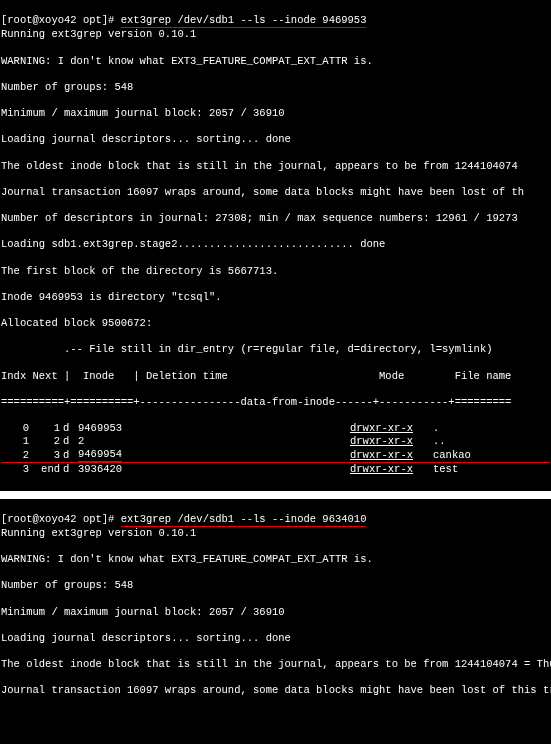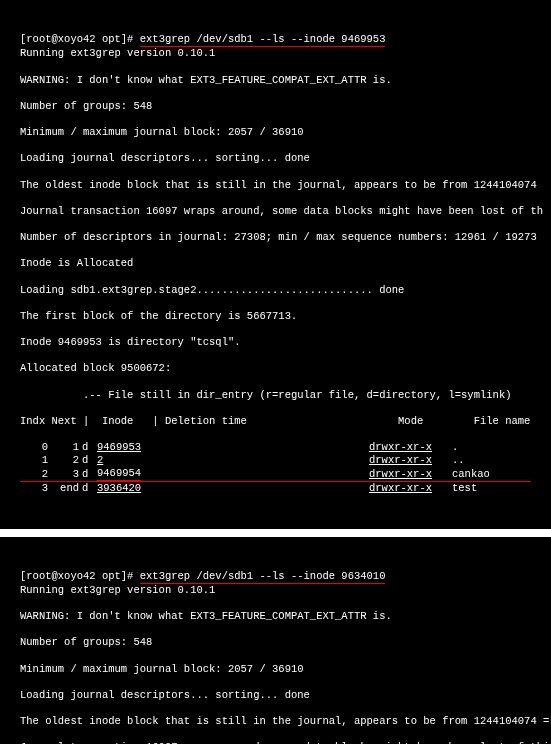--- a/index.html
+++ b/index.html
@@ -7,21 +7,21 @@
   padding: 0;
   background: #fff;
   font-family: "Courier New", monospace;
   font-size: 10.5px;
   line-height: 1.25;
   width: 551px;
 }
 .term {
   background: #000;
   color: #fff;
-  padding: 20px;
+  padding: 1px;
   white-space: pre;
   overflow: hidden;
 }
 .gap {
   height: 8px;
   background: #fff;
 }
 .underline-red {
   border-bottom: 1px solid #e00;
   display: inline-block;
@@ -36,45 +36,45 @@
   font-size: inherit;
   color: #fff;
 }
 table.dirlist td {
   padding: 0 3px 0 0;
   white-space: pre;
 }
 td.idx { width: 28px; text-align: right; }
 td.next { width: 28px; text-align: right; }
 td.ft { width: 12px; }
-td.inode { width: 56px; text-decoration: underline; }
+td.inode { width: 56px; }
 td.del { width: 210px; }
 td.mode { width: 80px; text-decoration: underline; }
 td.fname { }
 </style>
 </head>
 <body>
 
 <div class="term">
 <span>[root@xoyo42 opt]# </span><span class="underline-red">ext3grep /dev/sdb1 --ls --inode 9469953</span>
 <div>Running ext3grep version 0.10.1</div>
 <div>WARNING: I don't know what EXT3_FEATURE_COMPAT_EXT_ATTR is.</div>
 <div>Number of groups: 548</div>
 <div>Minimum / maximum journal block: 2057 / 36910</div>
 <div>Loading journal descriptors... sorting... done</div>
 <div>The oldest inode block that is still in the journal, appears to be from 1244104074</div>
 <div>Journal transaction 16097 wraps around, some data blocks might have been lost of th</div>
 <div>Number of descriptors in journal: 27308; min / max sequence numbers: 12961 / 19273</div>
-<div>Inode is Allocated</div>
 <div>Loading sdb1.ext3grep.stage2............................ done</div>
 <div>The first block of the directory is 5667713.</div>
 <div>Inode 9469953 is directory "tcsql".</div>
 <div>Allocated block 9500672:</div>
 <div>          .-- File still in dir_entry (r=regular file, d=directory, l=symlink)</div>
 <div>Indx Next |  Inode   | Deletion time                        Mode        File name</div>
+<div>==========+==========+----------------data-from-inode------+-----------+=========</div>
 <table class="dirlist">
 <tbody><tr><td class="idx">0</td><td class="next">1</td><td class="ft">d</td><td class="inode">9469953</td><td class="del"></td><td class="mode">drwxr-xr-x</td><td class="fname">.</td></tr>
 <tr><td class="idx">1</td><td class="next">2</td><td class="ft">d</td><td class="inode">2</td><td class="del"></td><td class="mode">drwxr-xr-x</td><td class="fname">..</td></tr>
 <tr class="row-underline"><td class="idx">2</td><td class="next">3</td><td class="ft">d</td><td class="inode"><span class="underline-red">9469954</span></td><td class="del"></td><td class="mode">drwxr-xr-x</td><td class="fname">cankao</td></tr>
 <tr><td class="idx">3</td><td class="next">end</td><td class="ft">d</td><td class="inode">3936420</td><td class="del"></td><td class="mode">drwxr-xr-x</td><td class="fname">test</td></tr>
 </tbody></table>
 </div>
 
 <div class="gap"></div>
 

